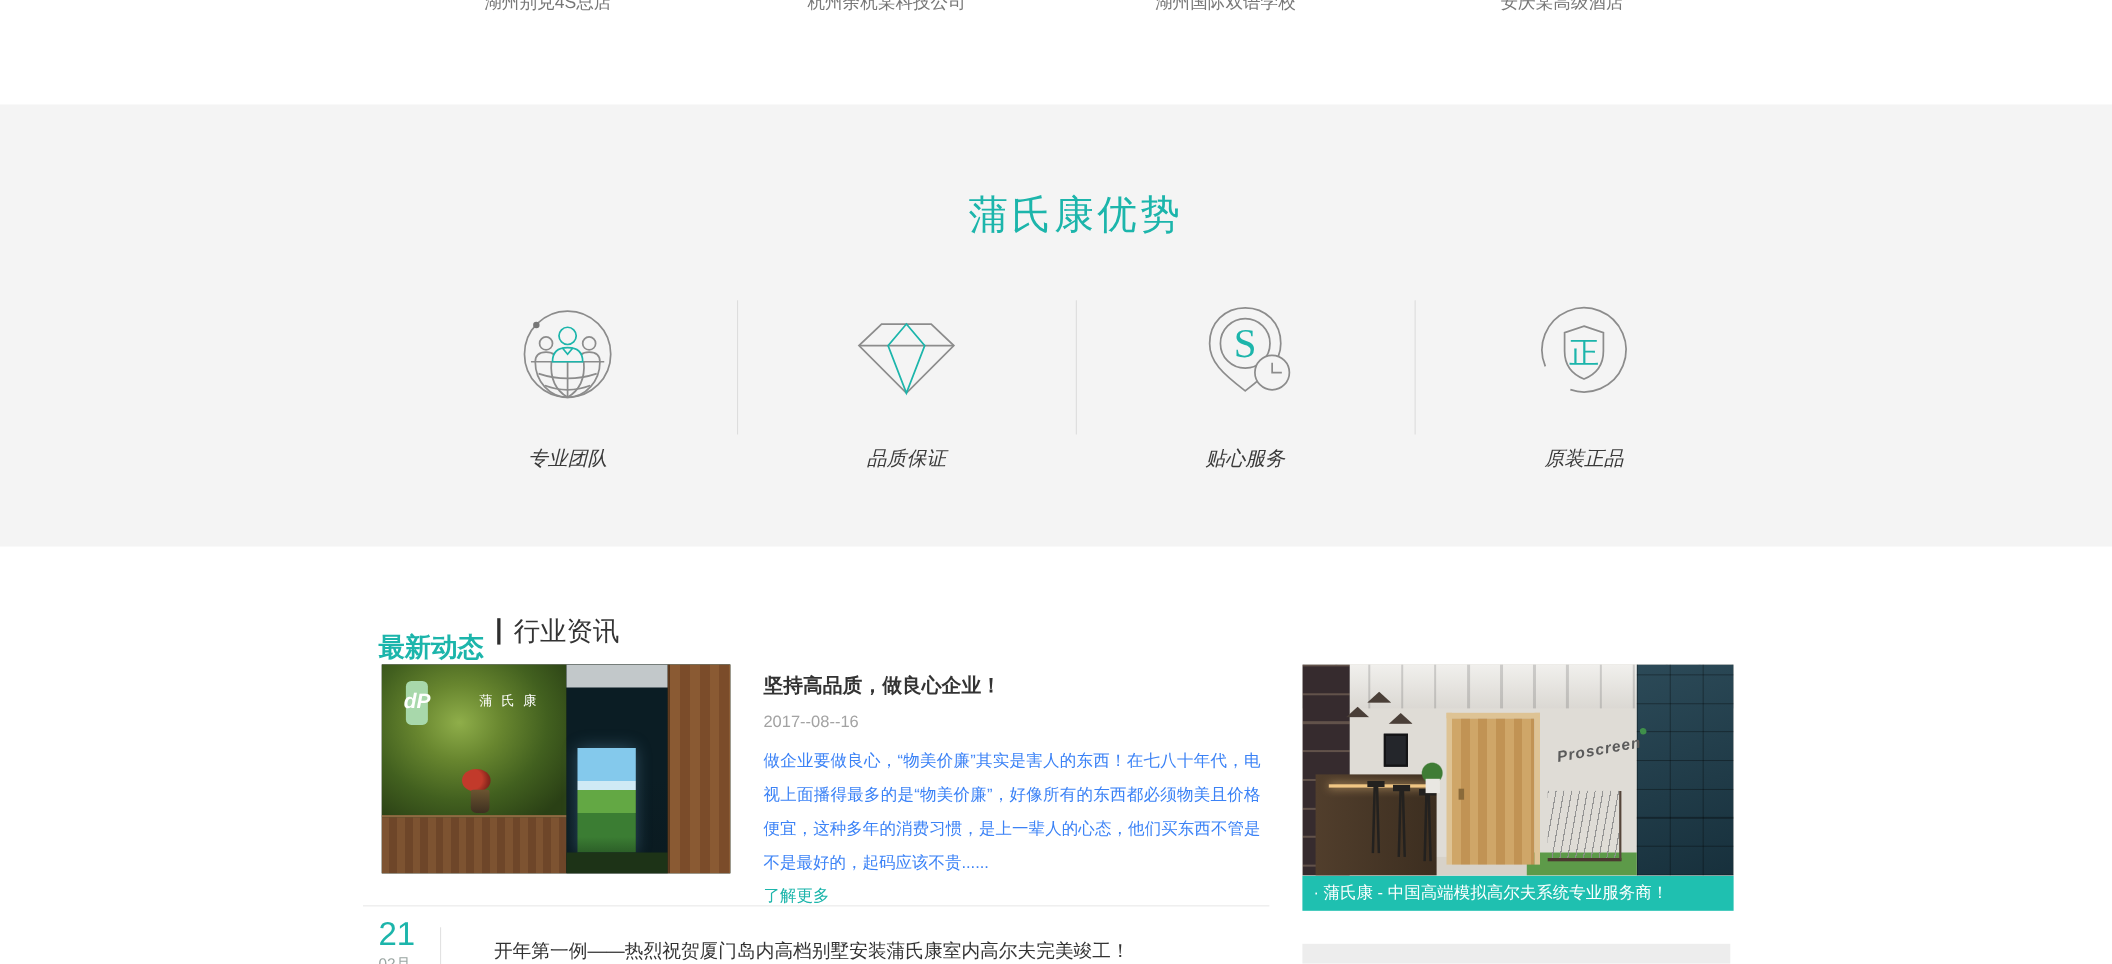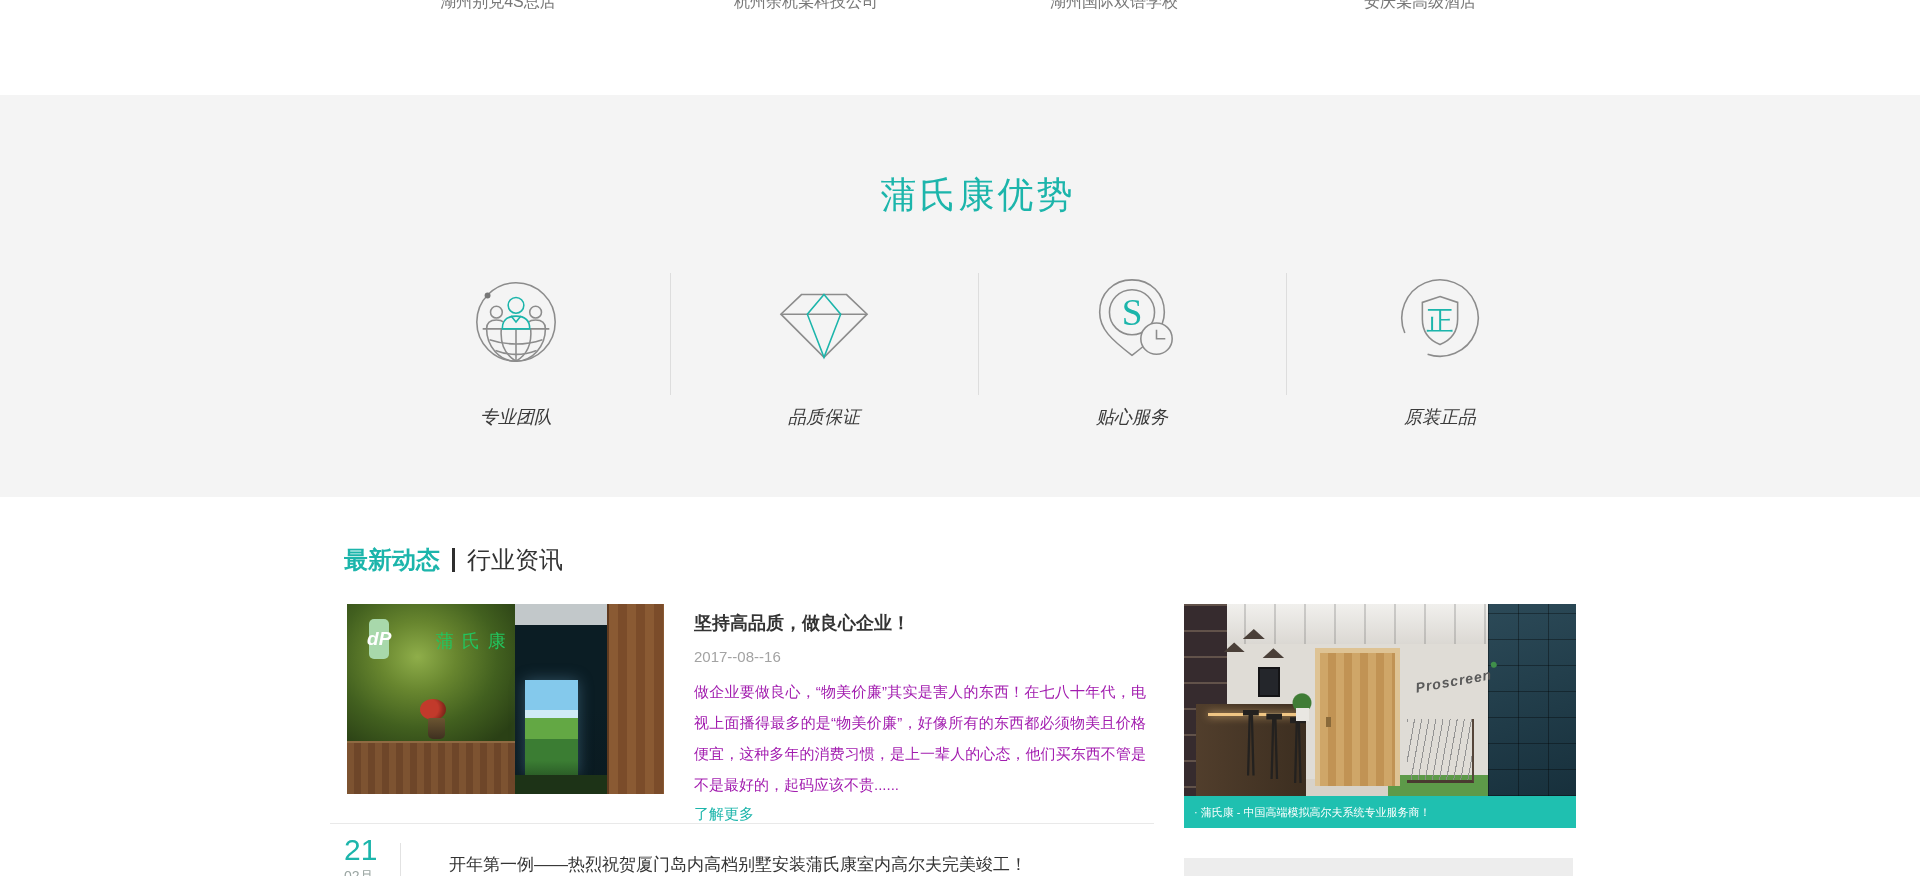--- a/index.html
+++ b/index.html
@@ -18,53 +18,53 @@
   .features { width:1232px; margin:53px auto 0; display:flex; }
   .feature { width:308px; text-align:center; position:relative; }
   .feature + .feature::before { content:""; position:absolute; left:0; top:0; width:1px; height:122px; background:#ddd; }
   .feature-icon { height:98px; display:flex; justify-content:center; }
   .feature-label { margin-top:34px; font-size:18px; color:#3a3a3a;font-style:italic; }
 
   
   .news { position:absolute; top:497px; left:0; width:100%; height:379px; background:#fff; }
   .news-inner { width:1232px; margin:0 auto; position:relative; height:379px; }
   .news-heading { position:absolute; left:0; top:47px; display:flex; align-items:center; }
-  .nh-primary { font-size:24px; font-weight:bold; color:#1cb5ab; }
+  .nh-primary { font-size:24px; font-weight:bold; color:#1cb5ab;margin-top:28px; }
   .nh-divider { width:3px; height:24px; background:#2e2e2e; margin:0 12px; }
   .nh-secondary { font-size:24px; font-weight:400; color:#333; }
 
   .featured-row { position:absolute; left:3px; top:107px; display:flex; }
   .feat-img { width:317px; height:190px; position:relative; overflow:hidden; cursor:pointer; background:#16220f; flex:none; }
   .feat-text { width:452px; margin-left:30px; }
   .feat-title { margin-top:7px; font-size:18px; font-weight:600; color:#333; cursor:pointer; }
   .feat-date { margin-top:13px; font-size:15px; color:#a3a3a3; }
-  .feat-body { margin-top:11px; font-size:15px; line-height:31px; color:#a21caf; text-align:justify; }
+  .feat-body { margin-top:11px; font-size:15px; line-height:31px; color:#3b82f6; text-align:justify; }
   .feat-more { margin-top:5px; font-size:15px; color:#1cb5ab; cursor:pointer; }
 
   .promo { position:absolute; right:0; top:107px; width:392px; }
   .promo-img { height:192px; position:relative; overflow:hidden; cursor:pointer; background:#dfdcd6; }
-  .promo-caption { height:32px; background:#1fc0b0; color:#fff; font-size:11px; line-height:32px;
+  .promo-caption { height:32px; background:#1fc0b0; color:#fff; font-size:15px; line-height:32px;
                    padding-left:10px; white-space:nowrap; overflow:hidden; cursor:pointer; }
 
   .list-divider { position:absolute; left:-14px; top:326px; width:824px; height:1px; background:#e9e9e9; }
   .news-item { position:absolute; left:0; top:338px; display:flex; }
   .ni-dateblock { width:56px; flex:none; }
   .ni-day { font-size:30px; line-height:30px; color:#1cb5ab; }
   .ni-month { margin-top:3px; font-size:14px; color:#9aa5a2; }
   .ni-vdiv { width:1px; height:60px; background:#e2e2e2; margin-top:8px; flex:none; }
   .ni-title { margin-left:48px; padding-top:18px; font-size:17px; color:#333; white-space:nowrap; cursor:pointer; }
   .next-box { position:absolute; left:840px; top:361px; width:389px; height:18px; background:#ededed; }
 
   
   .sa-wall { position:absolute; left:0; top:0; width:53%; height:73%;
              background:radial-gradient(ellipse at 42% 38%, #8fae4a 0%, #68862f 28%, #42601f 58%, #2a4015 88%); }
   .sa-logo { position:absolute; left:7%; top:8%; width:20px; height:40px; background:#a8d8ab; border-radius:5px;
              display:flex; align-items:center; justify-content:center; color:#fff; font-size:19px;
              font-weight:bold; font-style:italic; }
-  .sa-brand { position:absolute; left:28%; top:13%; color:#22c55e; font-size:18px; letter-spacing:8px; }
+  .sa-brand { position:absolute; left:28%; top:13%; color:#ffffff; font-size:12px; letter-spacing:8px; }
   .sa-flower { position:absolute; left:23%; top:50%; width:26px; height:21px; border-radius:50%;
                background:radial-gradient(circle at 35% 45%, #c23a2b 0 45%, #8f2a1e 70%, #5c1f14 100%); }
   .sa-vase { position:absolute; left:25.5%; top:60%; width:17px; height:21px; border-radius:2px 2px 5px 5px;
              background:linear-gradient(#6b5531, #3f3020); }
   .sa-counter { position:absolute; left:0; top:72%; width:53%; height:28%; border-top:2px solid #8f6a42;
                 background:repeating-linear-gradient(90deg, #7d5331 0 7px, #6e4629 7px 14px); }
   .sa-room { position:absolute; left:53%; top:0; width:29%; height:100%;
              background:linear-gradient(#0b1d24 0 55%, #0a1a20 100%); }
   .sa-room-ceiling { position:absolute; left:53%; top:0; width:29%; height:11%; background:#c2c8ca; }
   .sa-screen { position:absolute; left:56%; top:40%; width:17%; height:50%;

